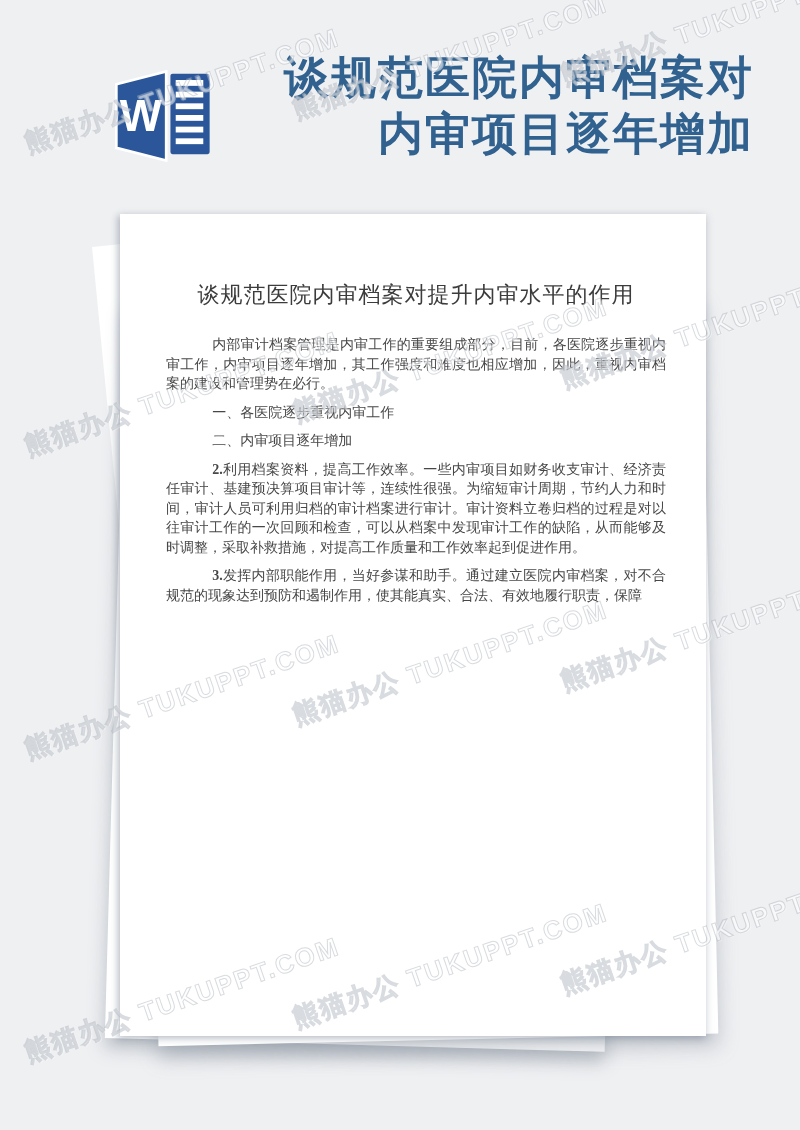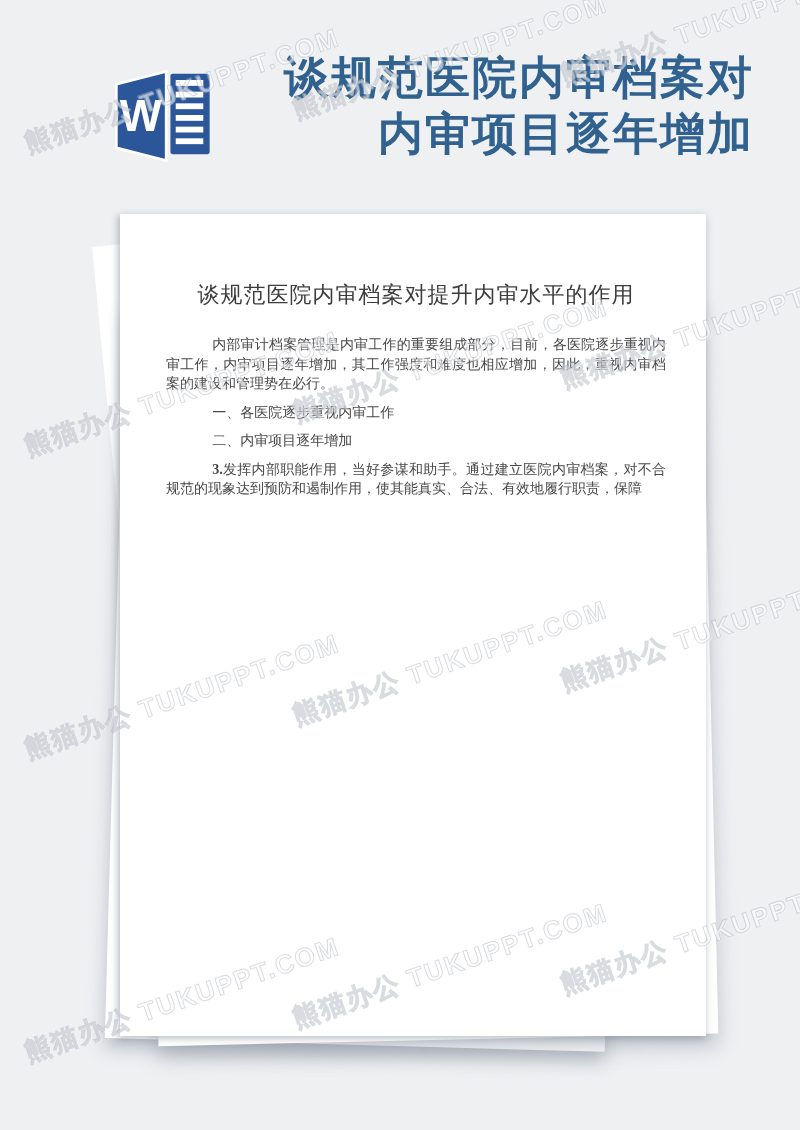--- a/index.html
+++ b/index.html
@@ -104,20 +104,21 @@
 <div class="sheet sheet-bottom-left"></div>
 <div class="sheet sheet-bottom-right"></div>
 
 <div class="page">
   <div class="page-inner">
     <div class="doc-title">谈规范医院内审档案对提升内审水平的作用</div>
     <div id="doc-blocks">
         <p class="doc-block">内部审计档案管理是内审工作的重要组成部分，目前，各医院逐步重视内审工作，内审项目逐年增加，其工作强度和难度也相应增加，因此，重视内审档案的建设和管理势在必行。</p>
         <p class="doc-block">一、各医院逐步重视内审工作</p>
         <p class="doc-block">二、内审项目逐年增加</p>
+        <p class="doc-block"><b>2.</b>利用档案资料，提高工作效率。一些内审项目如财务收支审计、经济责任审计、基建预决算项目审计等，连续性很强。为缩短审计周期，节约人力和时间，审计人员可利用归档的审计档案进行审计。审计资料立卷归档的过程是对以往审计工作的一次回顾和检查，可以从档案中发现审计工作的缺陷，从而能够及时调整，采取补救措施，对提高工作质量和工作效率起到促进作用。</p>
         <p class="doc-block"><b>3.</b>发挥内部职能作用，当好参谋和助手。通过建立医院内审档案，对不合规范的现象达到预防和遏制作用，使其能真实、合法、有效地履行职责，保障</p>
       </div>
   </div>
 </div>
 
 <div class="wm-layer" id="wm-layer">
     <span class="wm" style="left: 20px; top: 128px;">熊猫办公 TUKUPPT.COM</span>
     <span class="wm" style="left: 20px; top: 431px;">熊猫办公 TUKUPPT.COM</span>
     <span class="wm" style="left: 20px; top: 734px;">熊猫办公 TUKUPPT.COM</span>
     <span class="wm" style="left: 20px; top: 1037px;">熊猫办公 TUKUPPT.COM</span>

